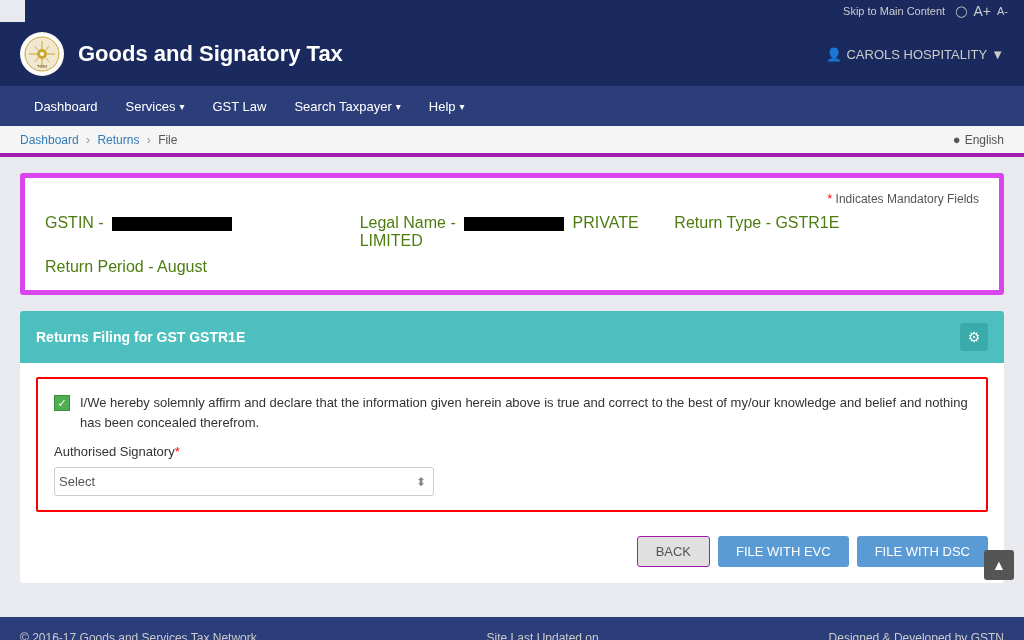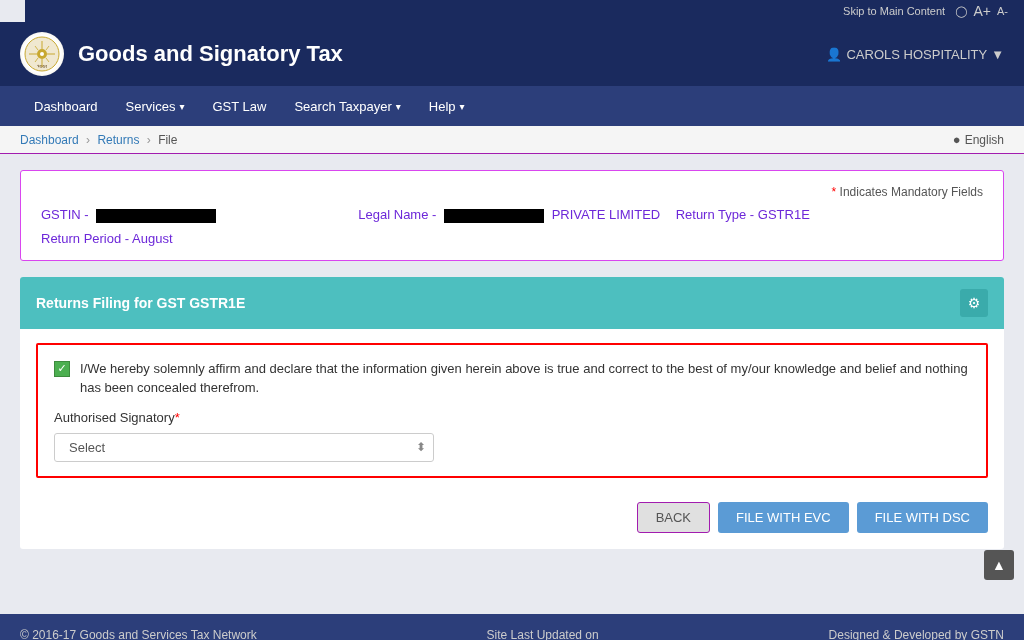--- a/index.html
+++ b/index.html
@@ -52,21 +52,21 @@
       align-items: center;
       gap: 4px;
       cursor: pointer;
       white-space: nowrap;
     }
     .nav-item .arrow { font-size: 10px; }
 
     
     .breadcrumb-bar {
       background: #f5f5f5;
-      border-bottom: 1px solid #a21caf;
+      border-bottom: 4px solid #a21caf;
       padding: 6px 20px;
       display: flex;
       justify-content: space-between;
       align-items: center;
       font-size: 12px;
     }
     .breadcrumb a { color: #337ab7; text-decoration: none; }
     .breadcrumb span { color: #555; }
     .breadcrumb .separator { color: #999; margin: 0 4px; }
     .breadcrumb .current { color: #555; }
@@ -76,38 +76,38 @@
     
     .main-content {
       padding: 16px 20px;
       background: #e8eaf0;
       min-height: 460px;
     }
 
     
     .info-card {
       background: #fff;
-      border: 1px solid #d946ef;
+      border: 5px solid #d946ef;
       border-radius: 3px;
       padding: 14px 20px;
       margin-bottom: 16px;
     }
     .info-card .mandatory-note {
       text-align: right;
       color: #555;
       font-size: 12px;
       margin-bottom: 8px;
     }
     .mandatory-note .asterisk { color: red; }
     .info-grid {
       display: grid;
       grid-template-columns: 1fr 1fr 1fr;
       gap: 8px 10px;
     }
-    .info-item { font-size: 13px; color: #6d28d9; }
+    .info-item { font-size: 16px; color: #4d7c0f; }
     .info-item .redacted {
       display: inline-block;
       background: #000;
       width: 120px;
       height: 14px;
       vertical-align: middle;
       margin: 0 4px;
     }
     .info-item .redacted-sm {
       display: inline-block;
@@ -179,21 +179,21 @@
       margin-bottom: 8px;
     }
     .authorised-label .req { color: red; }
     .select-wrapper {
       position: relative;
       display: inline-block;
       width: 380px;
     }
     .select-wrapper select {
       width: 100%;
-      padding: 6px 14px;
+      padding: 6px 4px;
       border: 1px solid #ccc;
       border-radius: 3px;
       font-size: 13px;
       background: #fff;
       color: #555;
       appearance: none;
       -webkit-appearance: none;
       cursor: pointer;
     }
     .select-wrapper::after {

